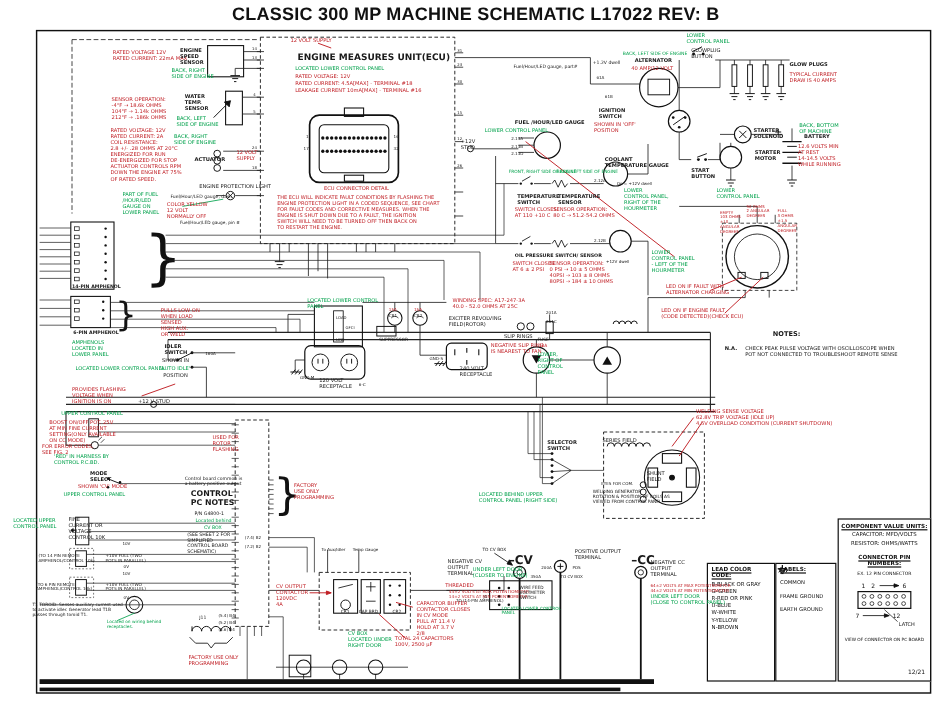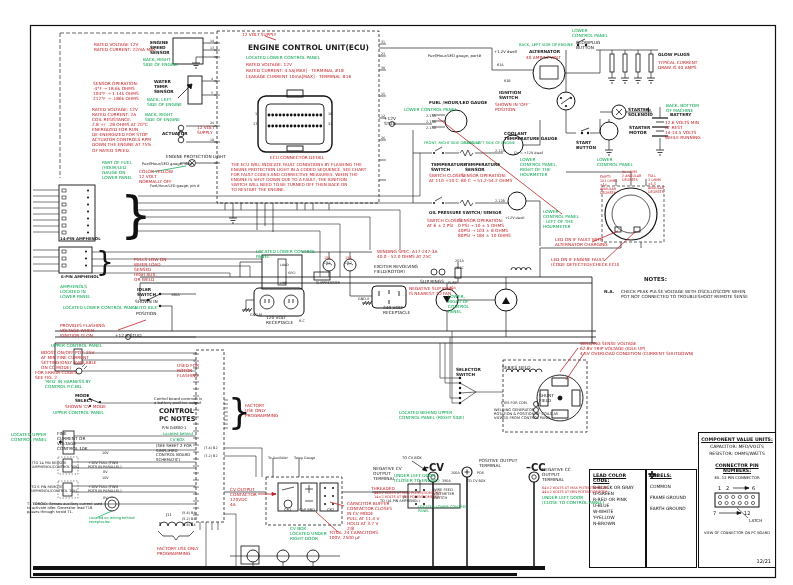--- a/index.html
+++ b/index.html
@@ -17,20 +17,21 @@
   .legend-item{font-size:4.5px;line-height:1.35;}
   .lab-row{display:flex;align-items:center;gap:3px;font-size:4.4px;margin-top:6px;}
   .cmp-line{font-size:4.5px;text-align:center;line-height:1.5;}
   .pgnum{position:absolute;right:4px;bottom:3px;font-size:5px;color:#111;}
   .viewnote{font-size:3.6px;text-align:center;margin-top:3px;}
 </style>
 </head>
 <body>
 
 <div id="stage">
+  <div id="title">CLASSIC 300 MP MACHINE SCHEMATIC L17022 REV: B</div>
 
   <svg width="793" height="585" viewBox="0 0 793 585">
 
     <rect x="30.5" y="25.5" width="745" height="552" fill="none" stroke="#111" stroke-width="1.2"></rect>
 
     <rect x="217" y="31" width="162" height="172" fill="none" stroke="#222" stroke-width=".8" stroke-dasharray="3,2"></rect>
 
     <path d="M60,33 H215 M60,33 V178" fill="none" stroke="#222" stroke-width=".7" stroke-dasharray="4,2"></path>
 
     <rect x="173" y="38" width="30" height="26" fill="none" stroke="#111" stroke-width=".9"></rect>
@@ -528,21 +529,21 @@
     </div>
     <div class="lbl r" style="left: 139px; top: 169px; font-size: 4.3px;">
       <div>COLOR YELLOW</div>
       <div>12 VOLT</div>
       <div>NORMALLY OFF</div>
     </div>
     <div class="lbl r" style="left: 242px; top: 32px; font-size: 4.3px;">
       <div>12 VOLT SUPPLY</div>
     </div>
     <div class="lbl k" style="left: 248px; top: 44px; font-size: 7.5px; font-weight: bold;">
-      <div>ENGINE CONTROL UNIT(ECU)</div>
+      <div>ENGINE MEASURES UNIT(ECU)</div>
     </div>
     <div class="lbl g" style="left: 246px; top: 55px; font-size: 4.3px;">
       <div>LOCATED LOWER CONTROL PANEL</div>
     </div>
     <div class="lbl r" style="left: 246px; top: 62px; font-size: 4.3px;">
       <div>RATED VOLTAGE: 12V</div>
     </div>
     <div class="lbl r" style="left: 246px; top: 68px; font-size: 4.3px;">
       <div>RATED CURRENT: 4.5A[MAX] - TERMINAL #18</div>
     </div>

